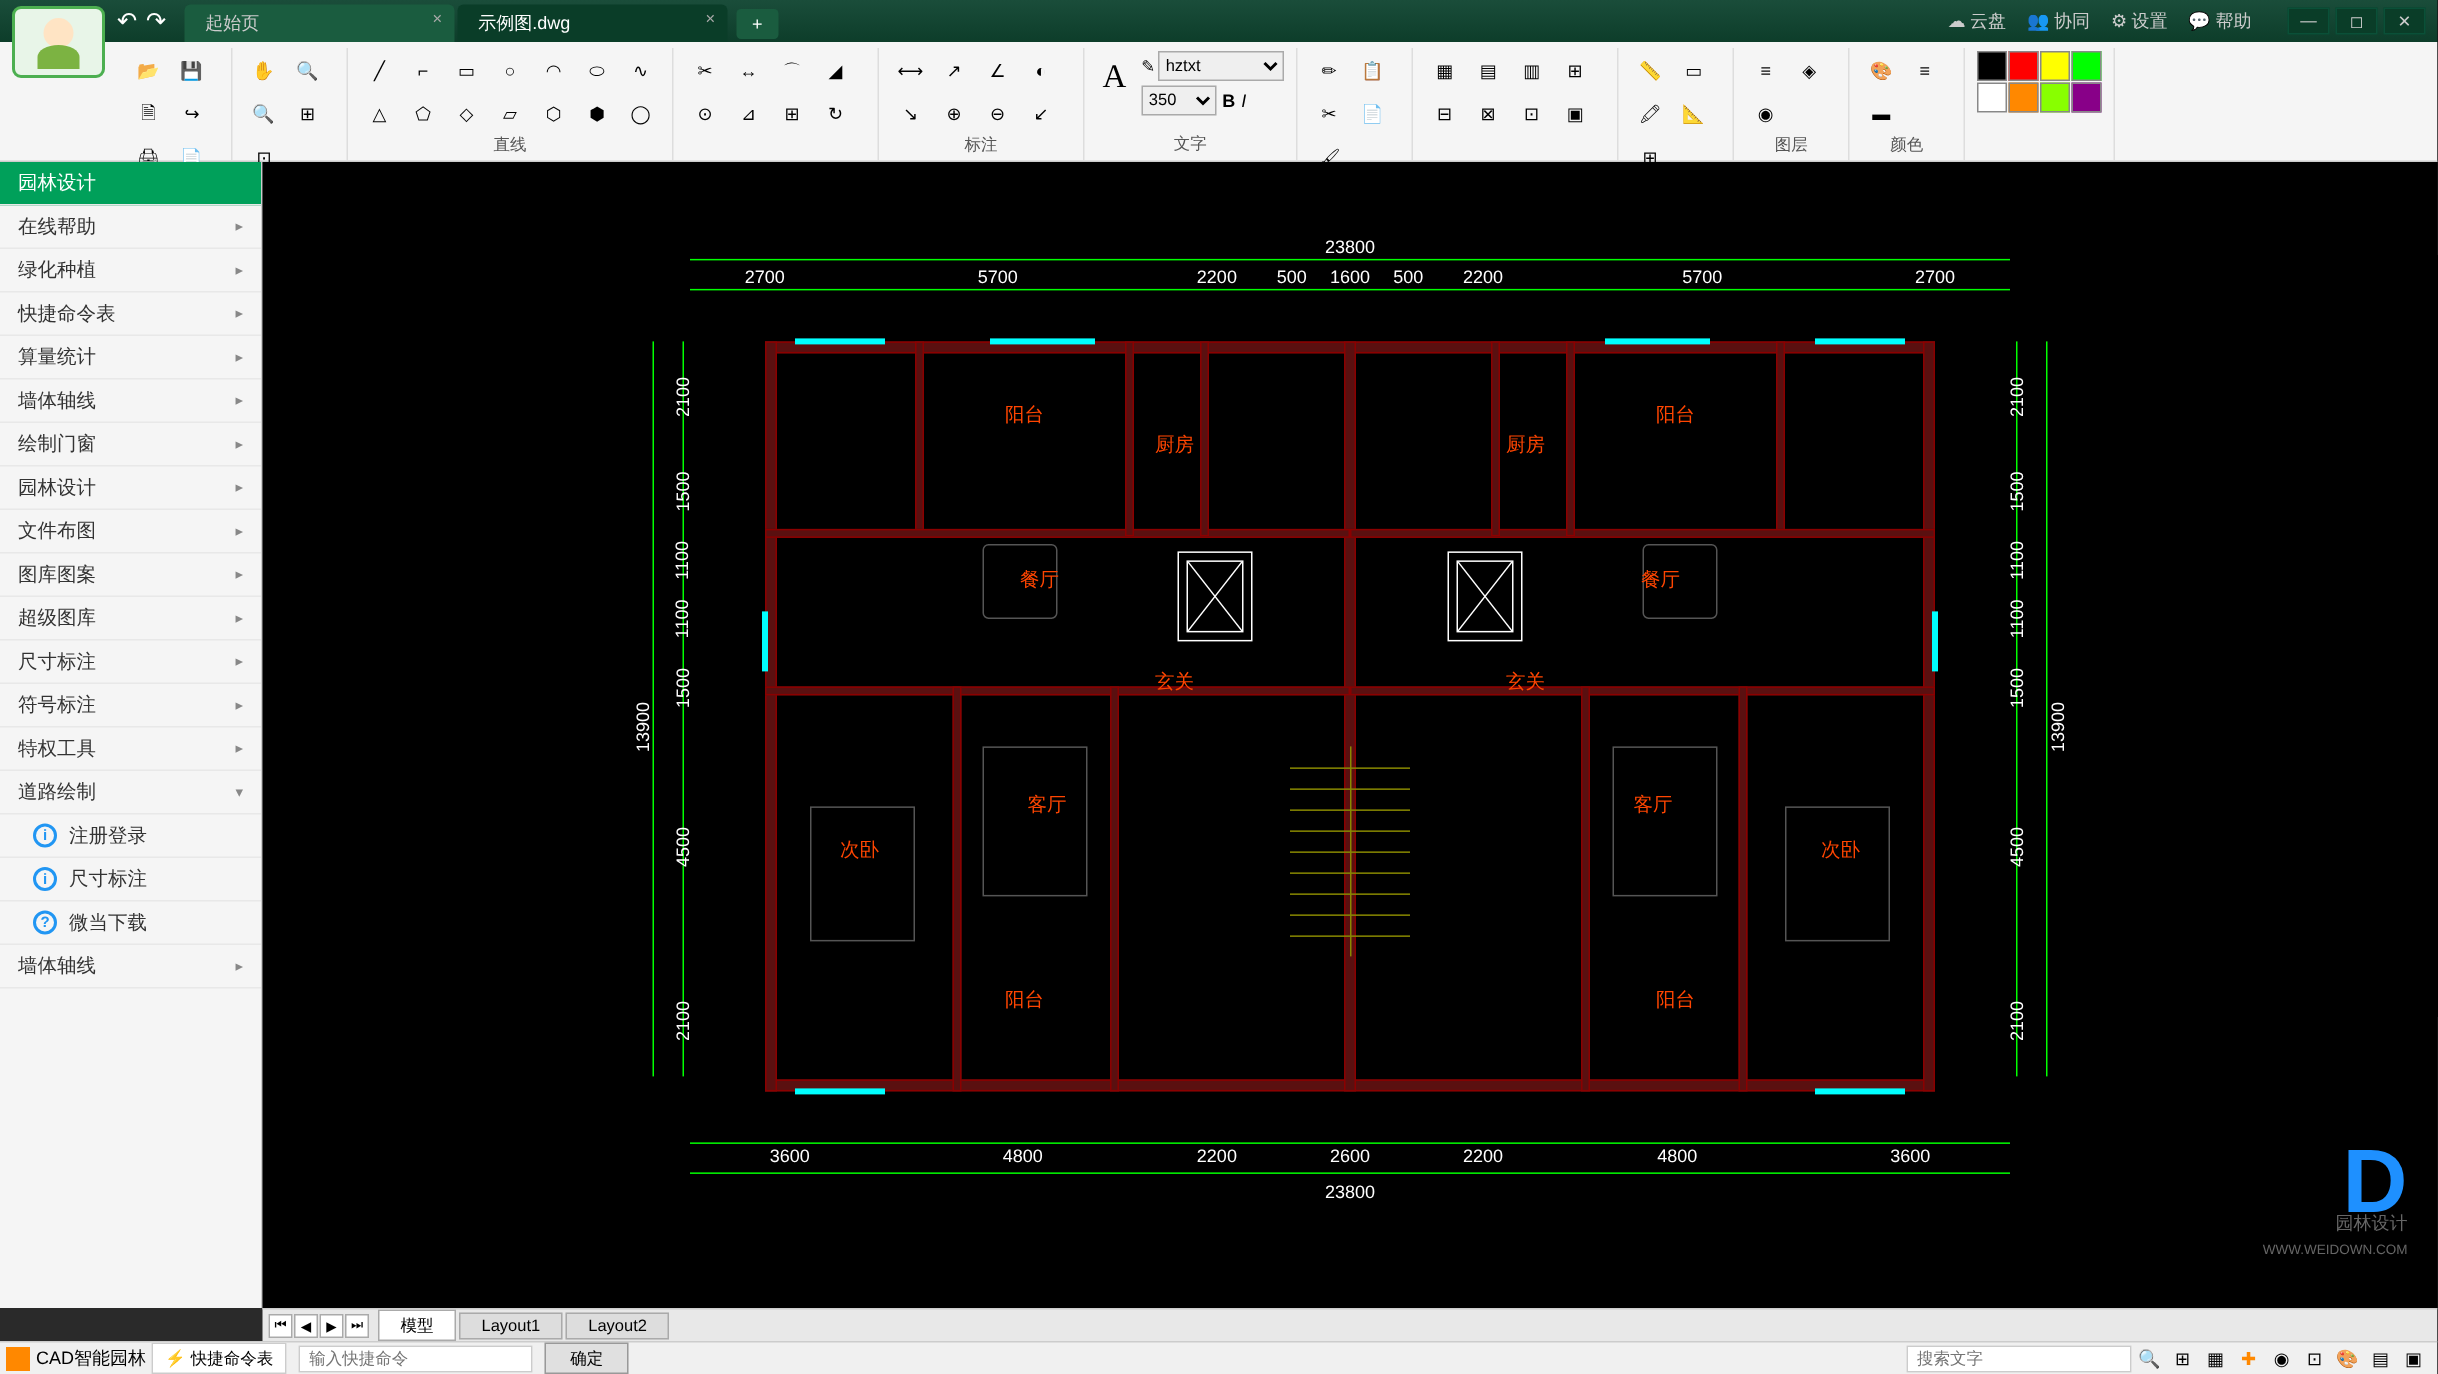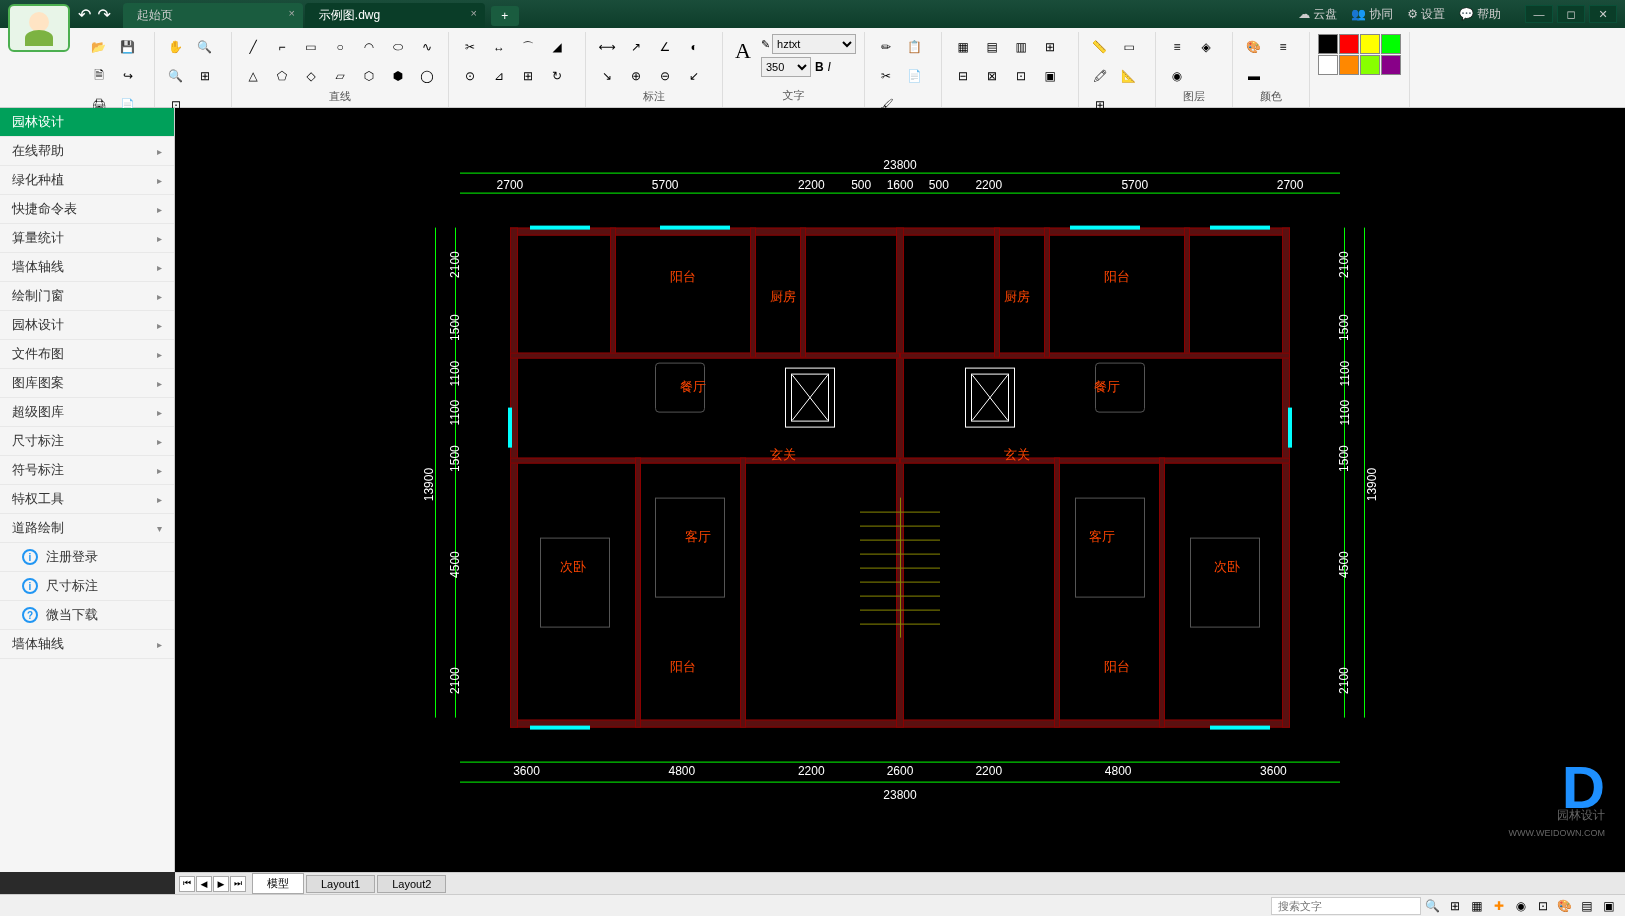--- a/index.html
+++ b/index.html
@@ -482,20 +482,27 @@
     <div class="layout-nav-btn">◀</div>
     <div class="layout-nav-btn">▶</div>
     <div class="layout-nav-btn">⏭</div>
   </div>
   <div class="layout-tab active">模型</div>
   <div class="layout-tab">Layout1</div>
   <div class="layout-tab">Layout2</div>
 </div>
 
 <div class="statusbar">
+  <div class="status-left">
+    <span style="width:16px;height:16px;background:#ff8800;display:inline-block"></span>
+    <span>CAD智能园林</span>
+    <span class="status-btn">⚡ <span>快捷命令表</span></span>
+    <input class="cmd-input" placeholder="输入快捷命令" style="">
+    <button class="confirm-btn">确定</button>
+  </div>
   <div class="status-right">
     <input class="search-input" placeholder="搜索文字" style="">
     <div class="status-icon">🔍</div>
     <div class="status-icon">⊞</div>
     <div class="status-icon">▦</div>
     <div class="status-icon" style="color:#ff8800">✚</div>
     <div class="status-icon">◉</div>
     <div class="status-icon">⊡</div>
     <div class="status-icon">🎨</div>
     <div class="status-icon">▤</div>

